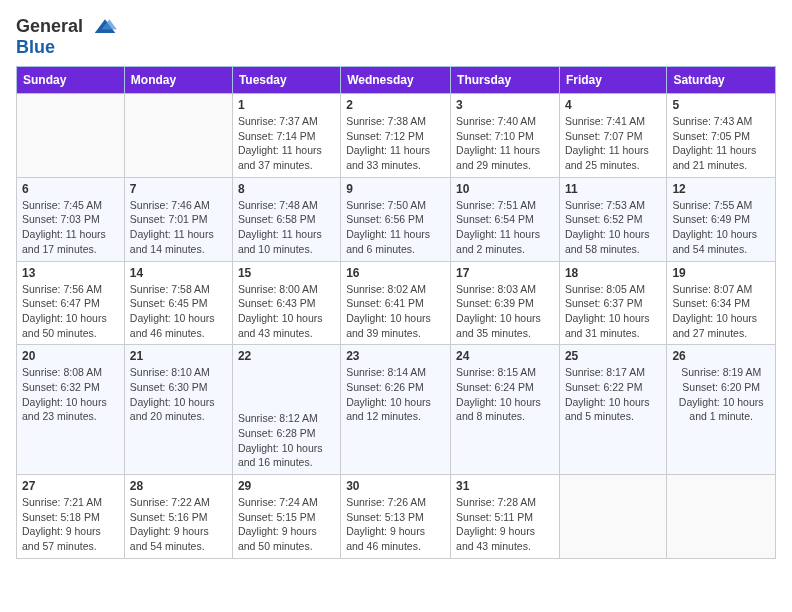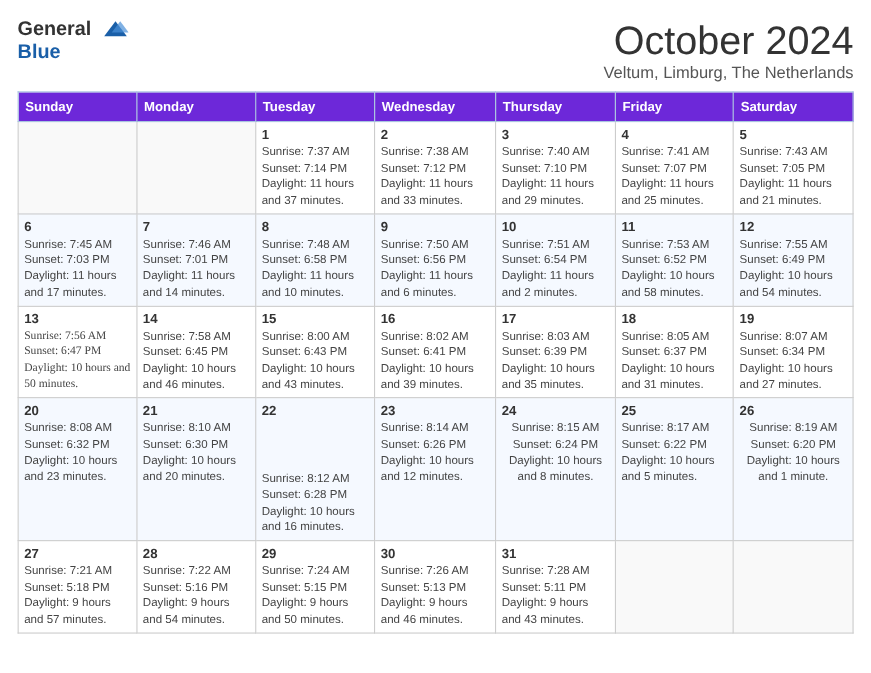--- a/index.html
+++ b/index.html
@@ -100,24 +100,20 @@
   <div class="logo">
     <div class="logo-text">
       <span class="logo-general">General</span>
       <svg class="logo-icon" viewBox="0 0 28 22" xmlns="http://www.w3.org/2000/svg">
         <polygon points="14,2 26,18 2,18" fill="#1a5fa8"></polygon>
         <polygon points="19,2 28,14 10,14" fill="#4a90d9" opacity="0.7"></polygon>
       </svg>
     </div>
     <span class="logo-blue">Blue</span>
   </div>
-  <div class="title-block">
-    <div class="month-title">October 2024</div>
-    <div class="subtitle">Veltum, Limburg, The Netherlands</div>
-  </div>
 </div>
 
 <table>
   <thead>
     <tr>
     <th>Sunday</th>
         <th>Monday</th>
         <th>Tuesday</th>
         <th>Wednesday</th>
         <th>Thursday</th>
@@ -200,21 +196,21 @@
         <td>
           <span class="day-number">12</span>
           <div class="day-info" style="white-space: pre-line;">Sunrise: 7:55 AM
 Sunset: 6:49 PM
 Daylight: 10 hours and 54 minutes.</div>
         </td>
       </tr>
       <tr>
         <td>
           <span class="day-number">13</span>
-          <div class="day-info" style="white-space: pre-line; font-family: Liberation Serif, serif;">Sunrise: 7:56 AM
+          <div class="day-info" style="white-space: pre-line;">Sunrise: 7:56 AM
 Sunset: 6:47 PM
 Daylight: 10 hours and 50 minutes.</div>
         </td>
         <td>
           <span class="day-number">14</span>
           <div class="day-info" style="white-space: pre-line;">Sunrise: 7:58 AM
 Sunset: 6:45 PM
 Daylight: 10 hours and 46 minutes.</div>
         </td>
         <td>
@@ -268,21 +264,21 @@
 Daylight: 10 hours and 16 minutes.</div>
         </td>
         <td>
           <span class="day-number">23</span>
           <div class="day-info" style="white-space: pre-line;">Sunrise: 8:14 AM
 Sunset: 6:26 PM
 Daylight: 10 hours and 12 minutes.</div>
         </td>
         <td>
           <span class="day-number">24</span>
-          <div class="day-info" style="white-space: pre-line; text-align: center;">Sunrise: 8:15 AM
+          <div class="day-info" style="white-space: pre-line;">Sunrise: 8:15 AM
 Sunset: 6:24 PM
 Daylight: 10 hours and 8 minutes.</div>
         </td>
         <td>
           <span class="day-number">25</span>
           <div class="day-info" style="white-space: pre-line;">Sunrise: 8:17 AM
 Sunset: 6:22 PM
 Daylight: 10 hours and 5 minutes.</div>
         </td>
         <td>

